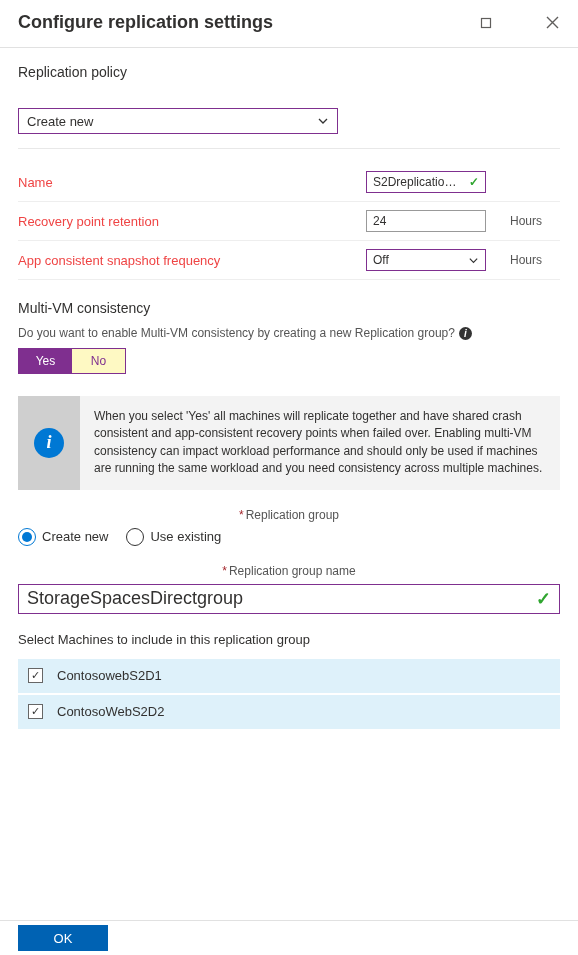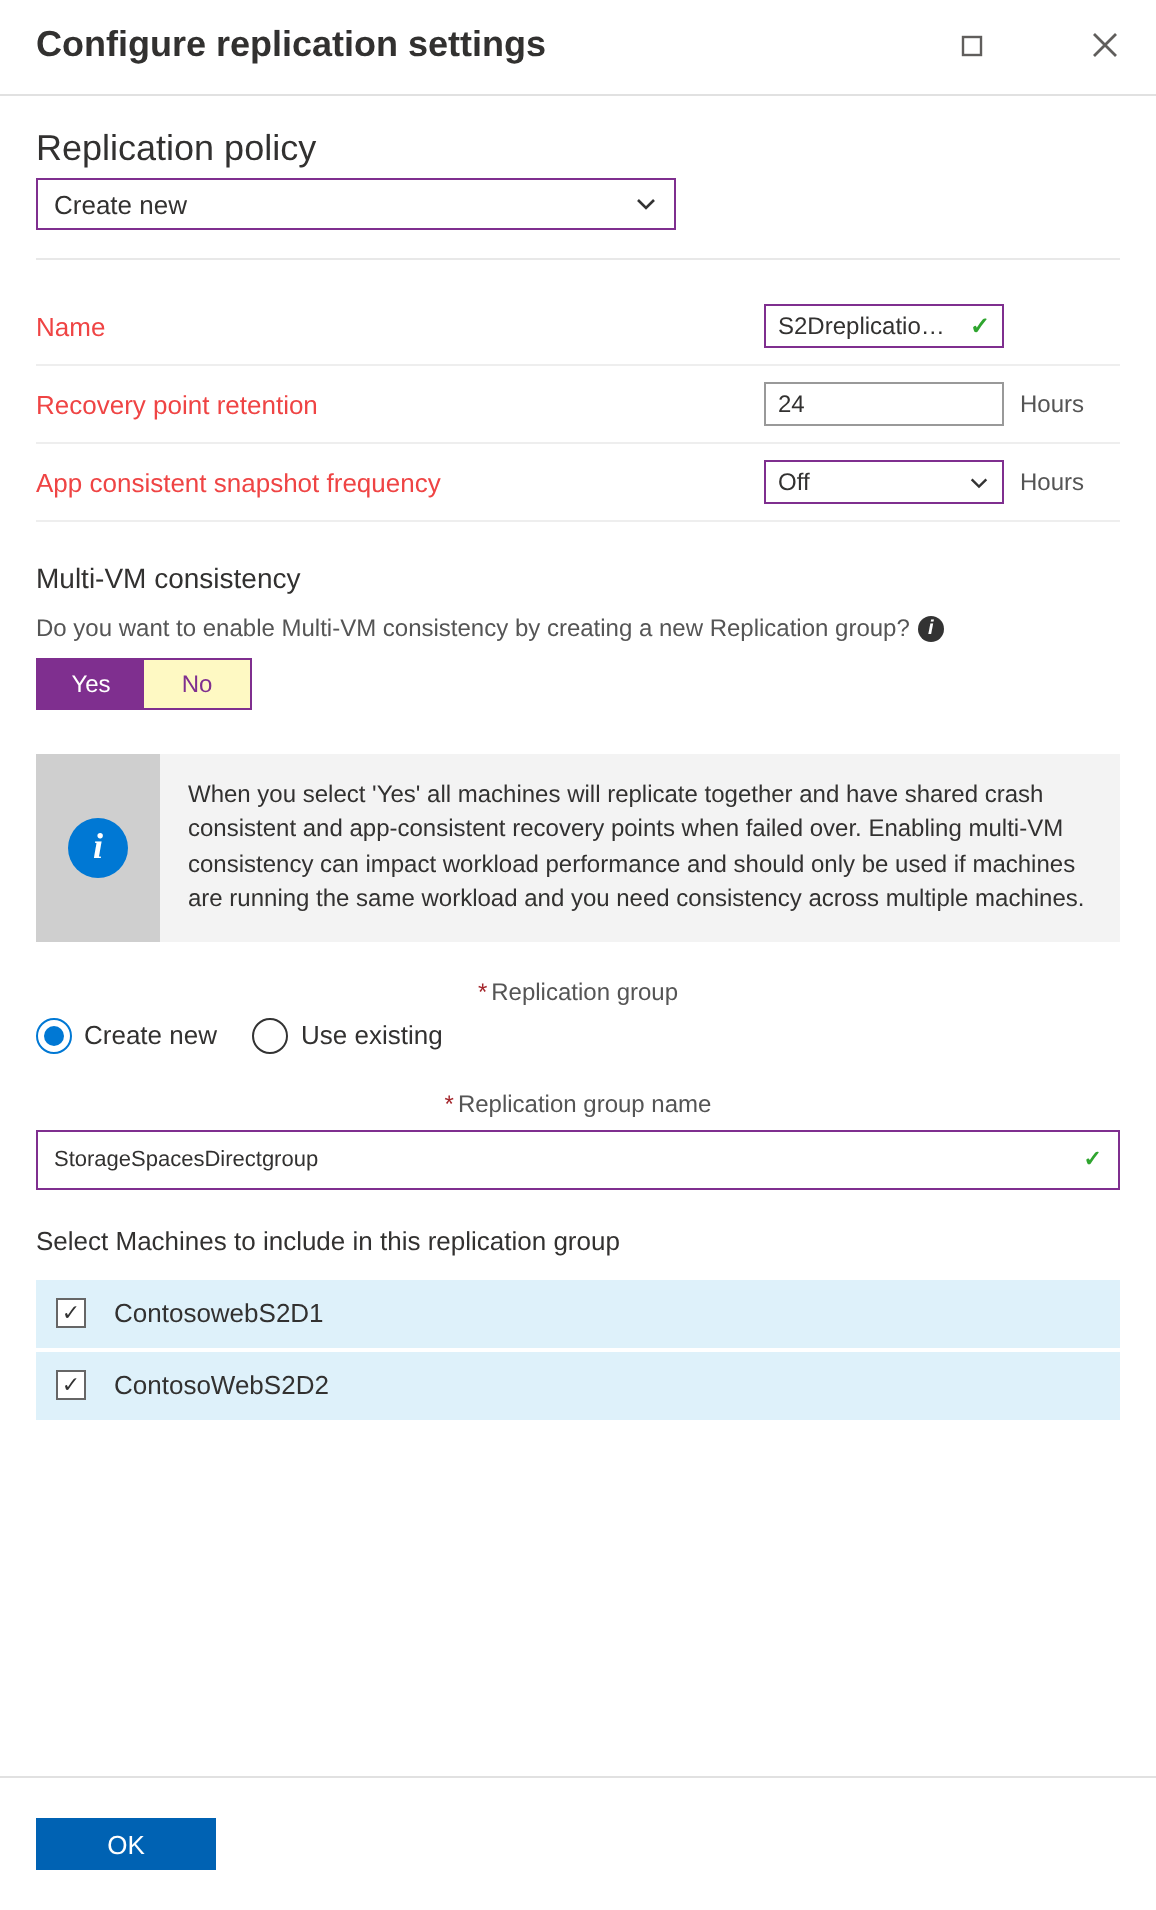--- a/index.html
+++ b/index.html
@@ -25,21 +25,21 @@
   flex: 1;
 }
 .hdr-btn {
   width: 20px; height: 20px;
   display: flex; align-items: center; justify-content: center;
   margin-left: 10px;
   cursor: pointer;
   color: #605e5c;
 }
 .content { padding: 16px 18px 0 18px; }
-.section-title { font-size: 18px; margin-bottom: 4px; color: #323130; }
+.section-title { font-size: 14px; margin-bottom: 28px; color: #323130; }
 
 .select-wide {
   width: 320px; height: 26px;
   border: 1px solid #7f2f8f;
   background: #fff;
   padding: 0 8px;
   display: flex; align-items: center;
   justify-content: space-between;
   cursor: pointer;
   font-size: 13px;
@@ -60,21 +60,21 @@
   width: 120px; height: 22px;
   border: 1px solid #666;
   padding: 0 6px;
   display: flex; align-items: center;
   font-size: 12px;
 }
 .input-box.valid { border-color: #7f2f8f; justify-content: space-between; }
 .input-box.purple { border-color: #7f2f8f; justify-content: space-between; cursor: pointer; }
 .input-box.gray { border-color: #999; }
 .check-ico { color: #2fa52f; font-weight: bold; }
-.unit { width: 50px; margin-left: 8px; font-size: 12px; color: #555; }
+.unit { width: 50px; margin-left: 24px; font-size: 12px; color: #555; }
 
 .sub-title { font-size: 14px; margin: 20px 0 10px 0; }
 .question {
   font-size: 12px; color: #555;
   display: flex; align-items: center; gap: 4px;
   margin-bottom: 8px;
 }
 .info-dot {
   width: 13px; height: 13px; border-radius: 50%;
   background: #333; color: #fff;
@@ -118,42 +118,42 @@
 .radio-outer {
   width: 18px; height: 18px; border-radius: 50%;
   border: 1px solid #333; display: flex; align-items: center; justify-content: center;
 }
 .radio-opt.selected .radio-outer { border-color: #0078d4; }
 .radio-inner { width: 10px; height: 10px; border-radius: 50%; background: #0078d4; }
 
 .text-input {
   width: 100%; height: 30px;
   border: 1px solid #7f2f8f;
-  padding: 0 8px; font-size: 11px;
+  padding: 0 8px; font-size: 18px;
   display: flex; align-items: center; justify-content: space-between;
 }
 
 .machines-label { font-size: 13px; margin: 18px 0 12px 0; }
 .machine-row {
   height: 36px; background: #def1fa;
   border-bottom: 2px solid #fff;
   display: flex; align-items: center;
   padding: 0 10px; gap: 14px;
 }
 .chk {
   width: 15px; height: 15px; border: 1px solid #666; background: #fff;
   display: flex; align-items: center; justify-content: center;
   color: #333; font-size: 11px;
 }
 .mt { font-size: 13px; }
 
 .footer {
   position: absolute; bottom: 0; left: 0; right: 0;
   border-top: 1px solid #e1e1e1;
-  padding: 20px 18px;
+  padding: 4px 18px;
 }
 .ok-btn {
   width: 90px; height: 26px;
   background: #0062b3; color: #fff;
   display: flex; align-items: center; justify-content: center;
   font-size: 13px; cursor: pointer;
 }
 .truncate { white-space: nowrap; overflow: hidden; text-overflow: ellipsis; max-width: 90px; }
 </style>
 </head>

